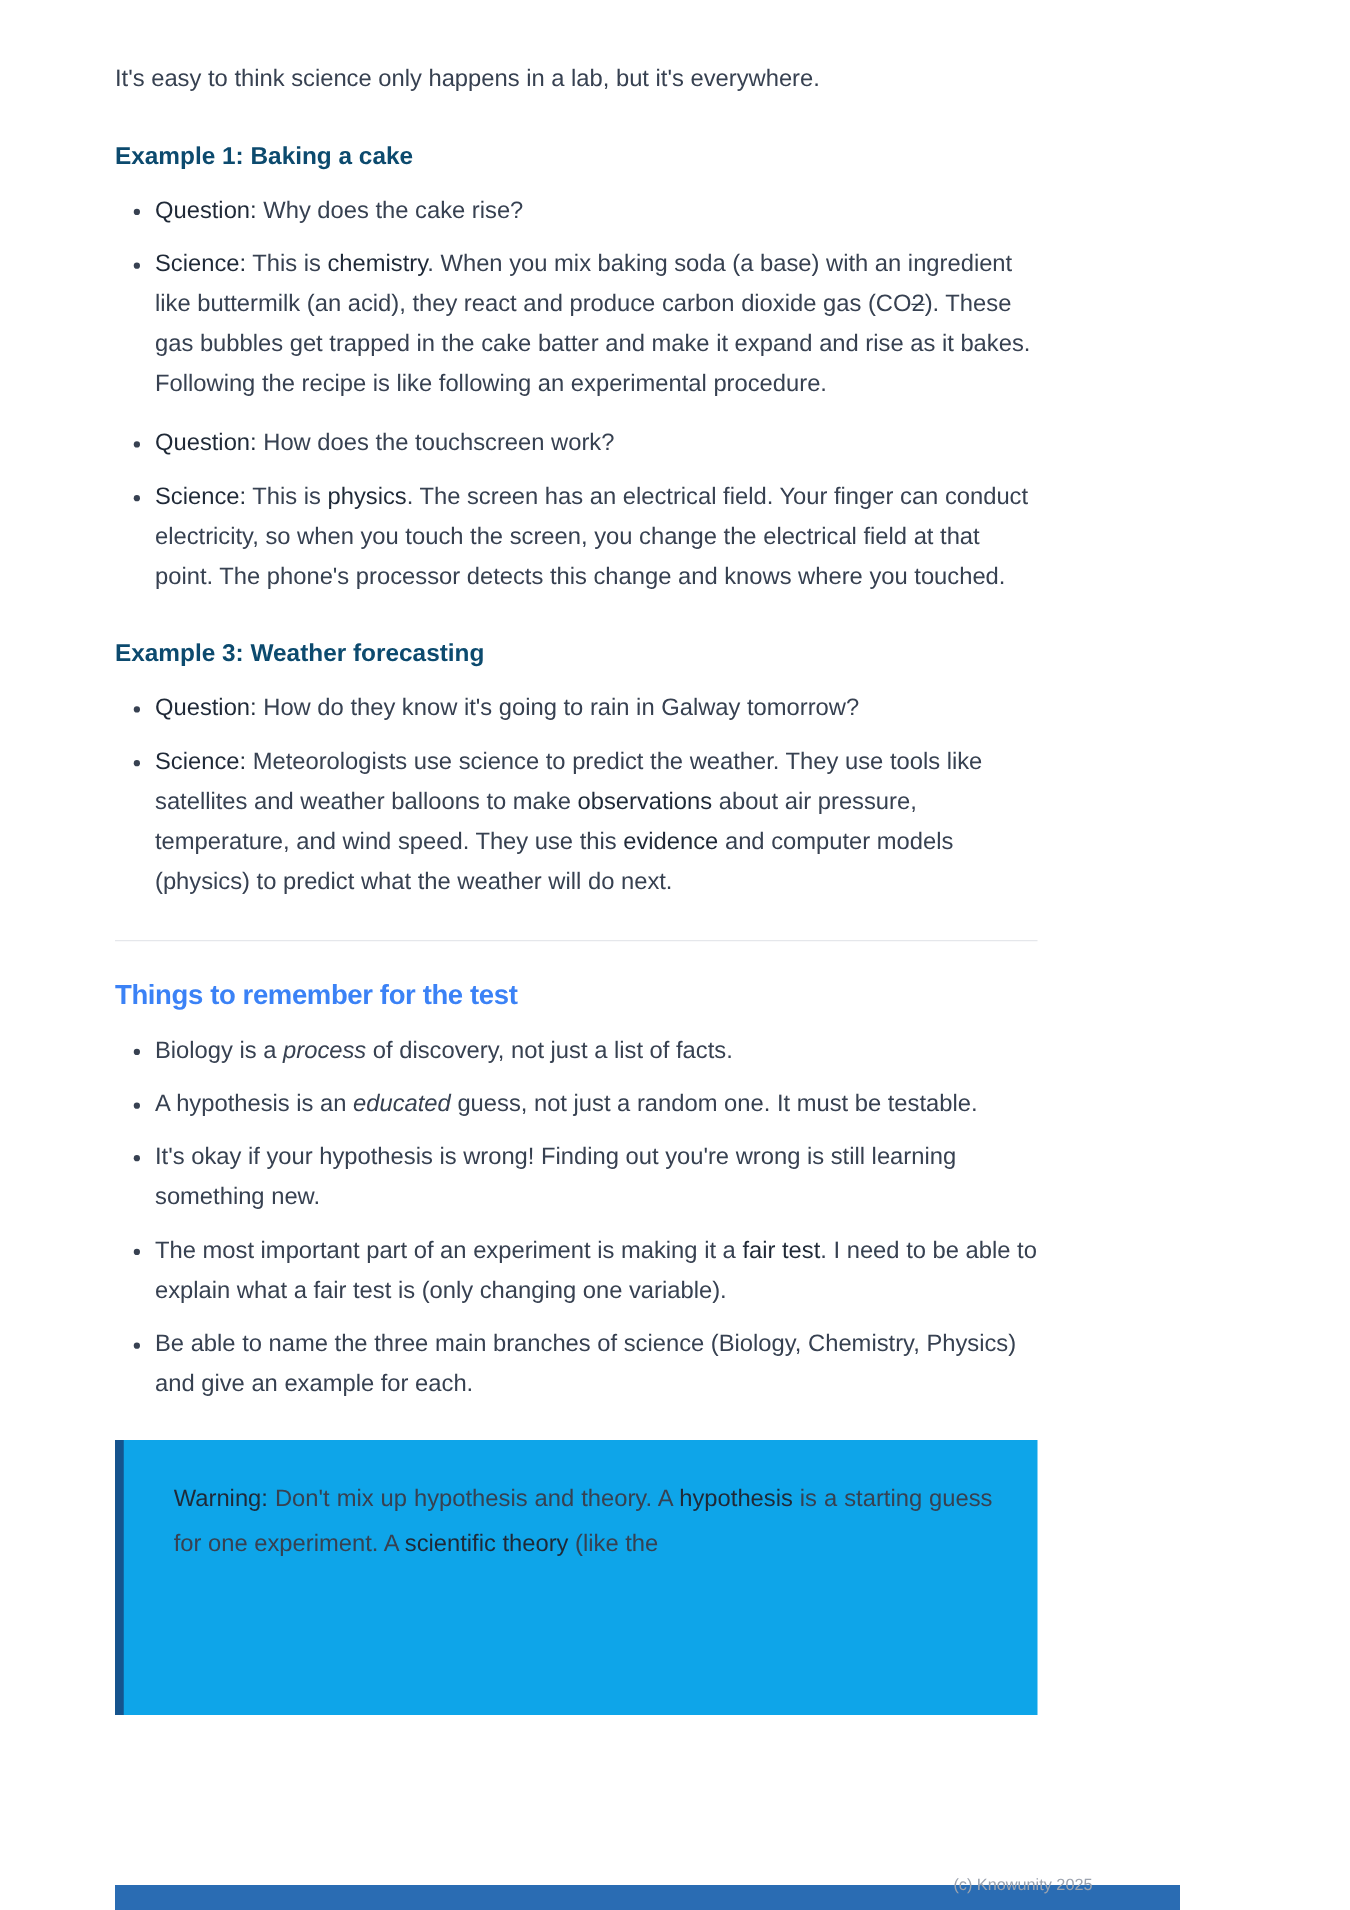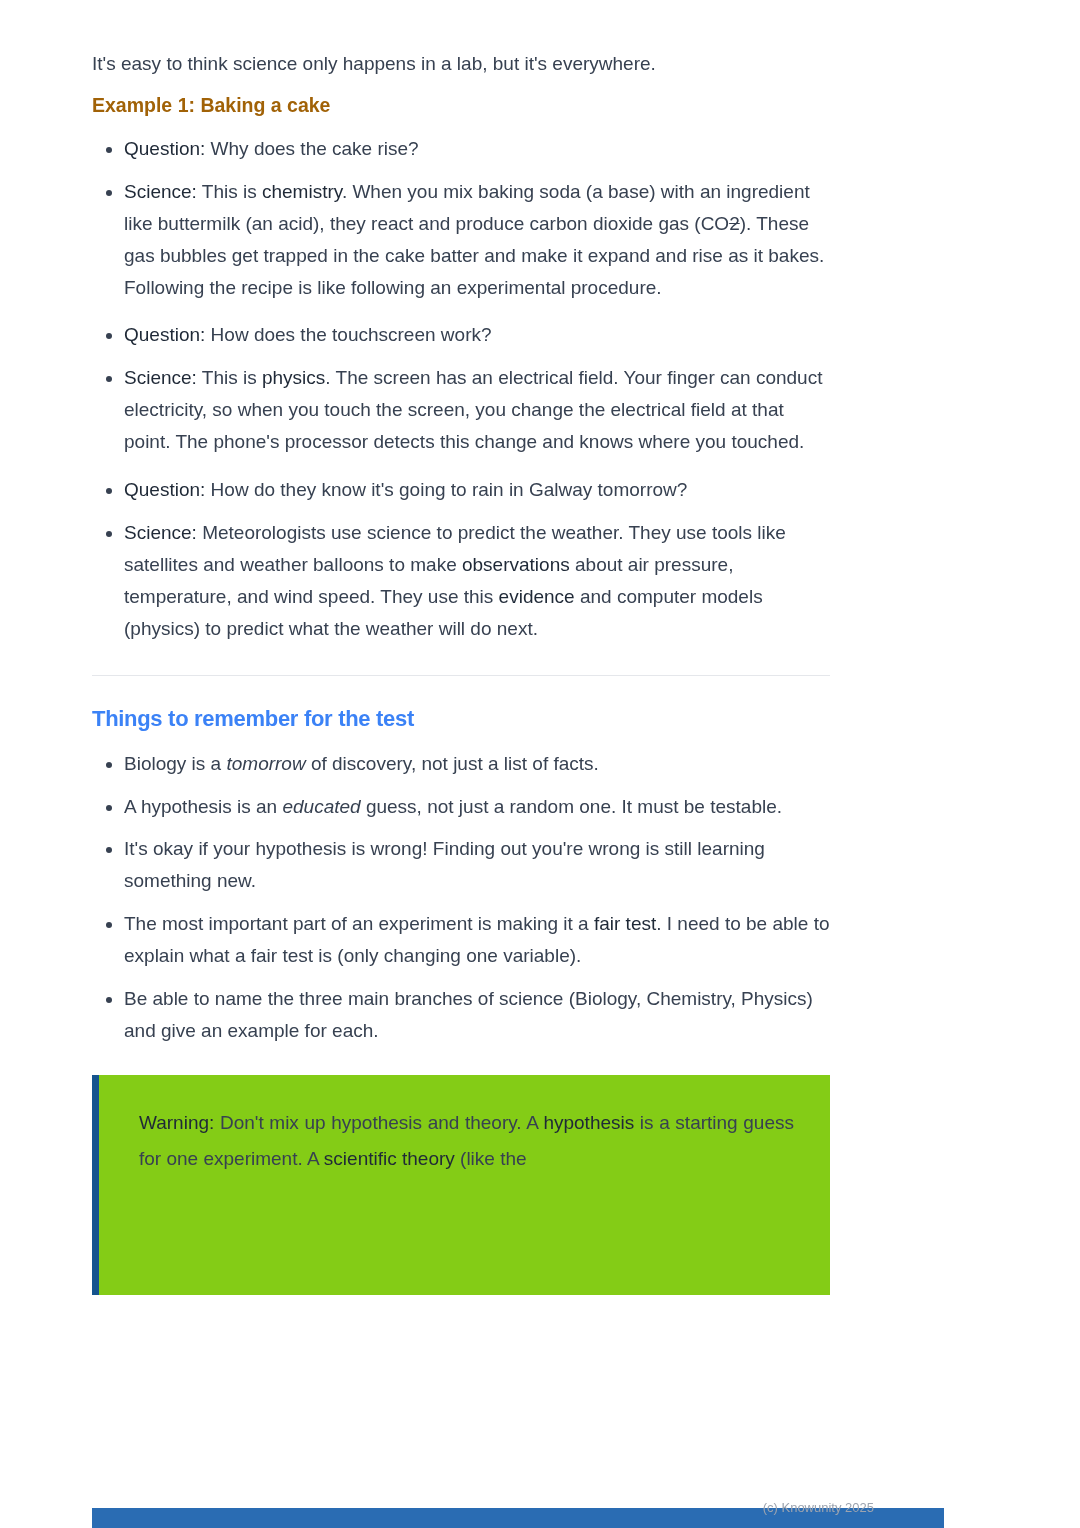--- a/index.html
+++ b/index.html
@@ -20,22 +20,22 @@
     width: 738px;
   }
   .intro {
     font-size: 19px;
     line-height: 1.68;
     color: #374151;
   }
   .example-heading {
     font-size: 19.5px;
     font-weight: 700;
-    color: #a16207;
-    margin-top: 14px;
+    color: #0c4a6e;
+    margin-top: 34px;
   }
   ul.bullets {
     margin: 16px 0 0 0;
     padding-left: 32px;
     list-style: disc;
   }
   ul.bullets li {
     font-size: 19px;
     line-height: 1.68;
     color: #374151;
@@ -48,21 +48,21 @@
   }
   .remember-heading {
     font-size: 22px;
     font-weight: 700;
     color: #3b82f6;
     margin: 30px 0 2px 0;
     letter-spacing: -0.3px;
   }
   .callout {
     margin-top: 28px;
-    background: #84cc16;
+    background: #0ea5e9;
     border-left: 7px solid #15548e;
     padding: 30px 36px 40px 40px;
     height: 220px;
     overflow: hidden;
   }
   .callout-text {
     font-size: 19px;
     line-height: 1.9;
     text-align: justify;
     color: #374151;
@@ -118,32 +118,33 @@
     </section>
 
     <section>
       <ul class="bullets">
         <li><span class="b">Question:</span><span> How does the touchscreen work?</span></li>
         <li><span class="b">Science:</span><span> This is </span><span class="b">physics</span><span>. The screen has an electrical field. Your finger can conduct electricity, so when you touch the screen, you change the electrical field at that point. The phone's processor detects this change and knows where you touched.</span></li>
       </ul>
     </section>
 
     <section>
+      <h3 class="example-heading">Example 3: Weather forecasting</h3>
       <ul class="bullets">
         <li><span class="b">Question:</span><span> How do they know it's going to rain in Galway tomorrow?</span></li>
         <li><span class="b">Science:</span><span> Meteorologists use science to predict the weather. They use tools like satellites and weather balloons to make </span><span class="b">observations</span><span> about air pressure, temperature, and wind speed. They use this </span><span class="b">evidence</span><span> and computer models (physics) to predict what the weather will do next.</span></li>
       </ul>
     </section>
 
     <hr class="divider">
 
     <section>
       <h2 class="remember-heading">Things to remember for the test</h2>
       <ul class="bullets">
-        <li><span>Biology is a </span><span class="i">tomorrow</span><span> of discovery, not just a list of facts.</span></li>
+        <li><span>Biology is a </span><span class="i">process</span><span> of discovery, not just a list of facts.</span></li>
         <li><span>A hypothesis is an </span><span class="i">educated</span><span> guess, not just a random one. It must be testable.</span></li>
         <li><span>It's okay if your hypothesis is wrong! Finding out you're wrong is still learning something new.</span></li>
         <li><span>The most important part of an experiment is making it a </span><span class="b">fair test</span><span>. I need to be able to explain what a fair test is (only changing one variable).</span></li>
         <li><span>Be able to name the three main branches of science (Biology, Chemistry, Physics) and give an example for each.</span></li>
       </ul>
     </section>
 
     <aside class="callout">
       <p class="callout-text"><span class="b">Warning:</span><span> Don't mix up hypothesis and theory. A </span><span class="b">hypothesis</span><span> is a starting guess for one experiment. A </span><span class="b">scientific theory</span><span> (like the</span></p>
     </aside>

